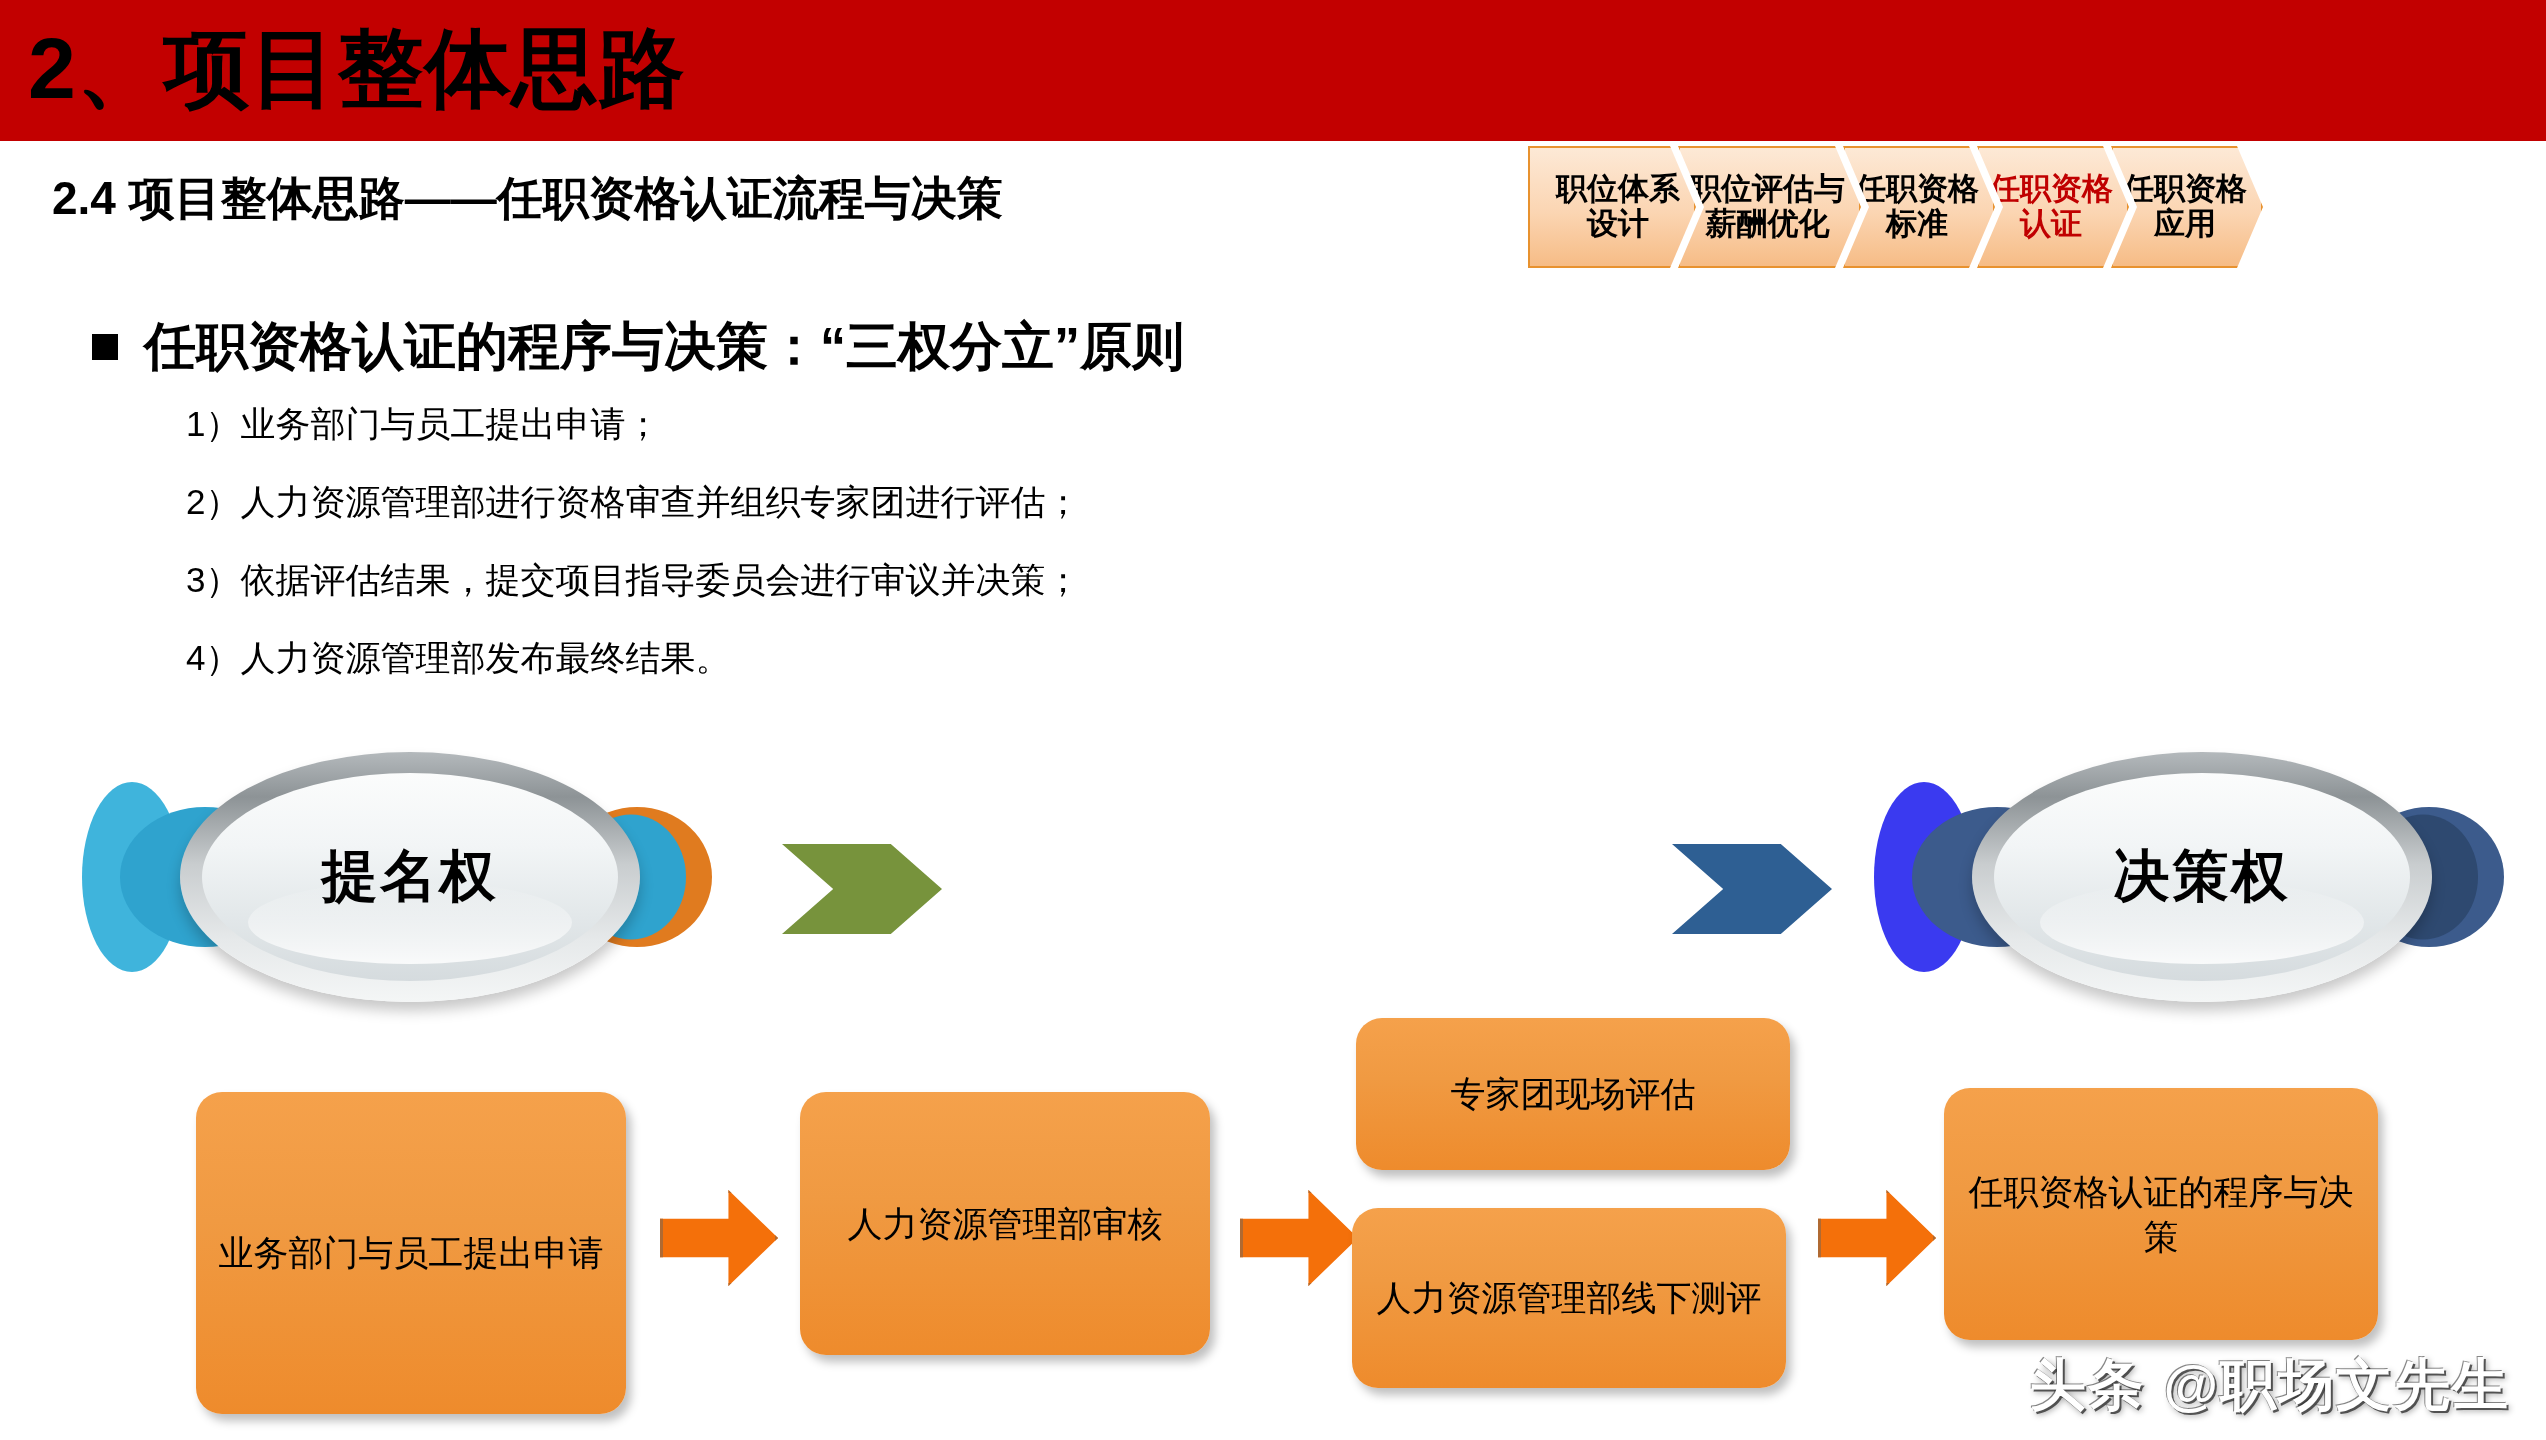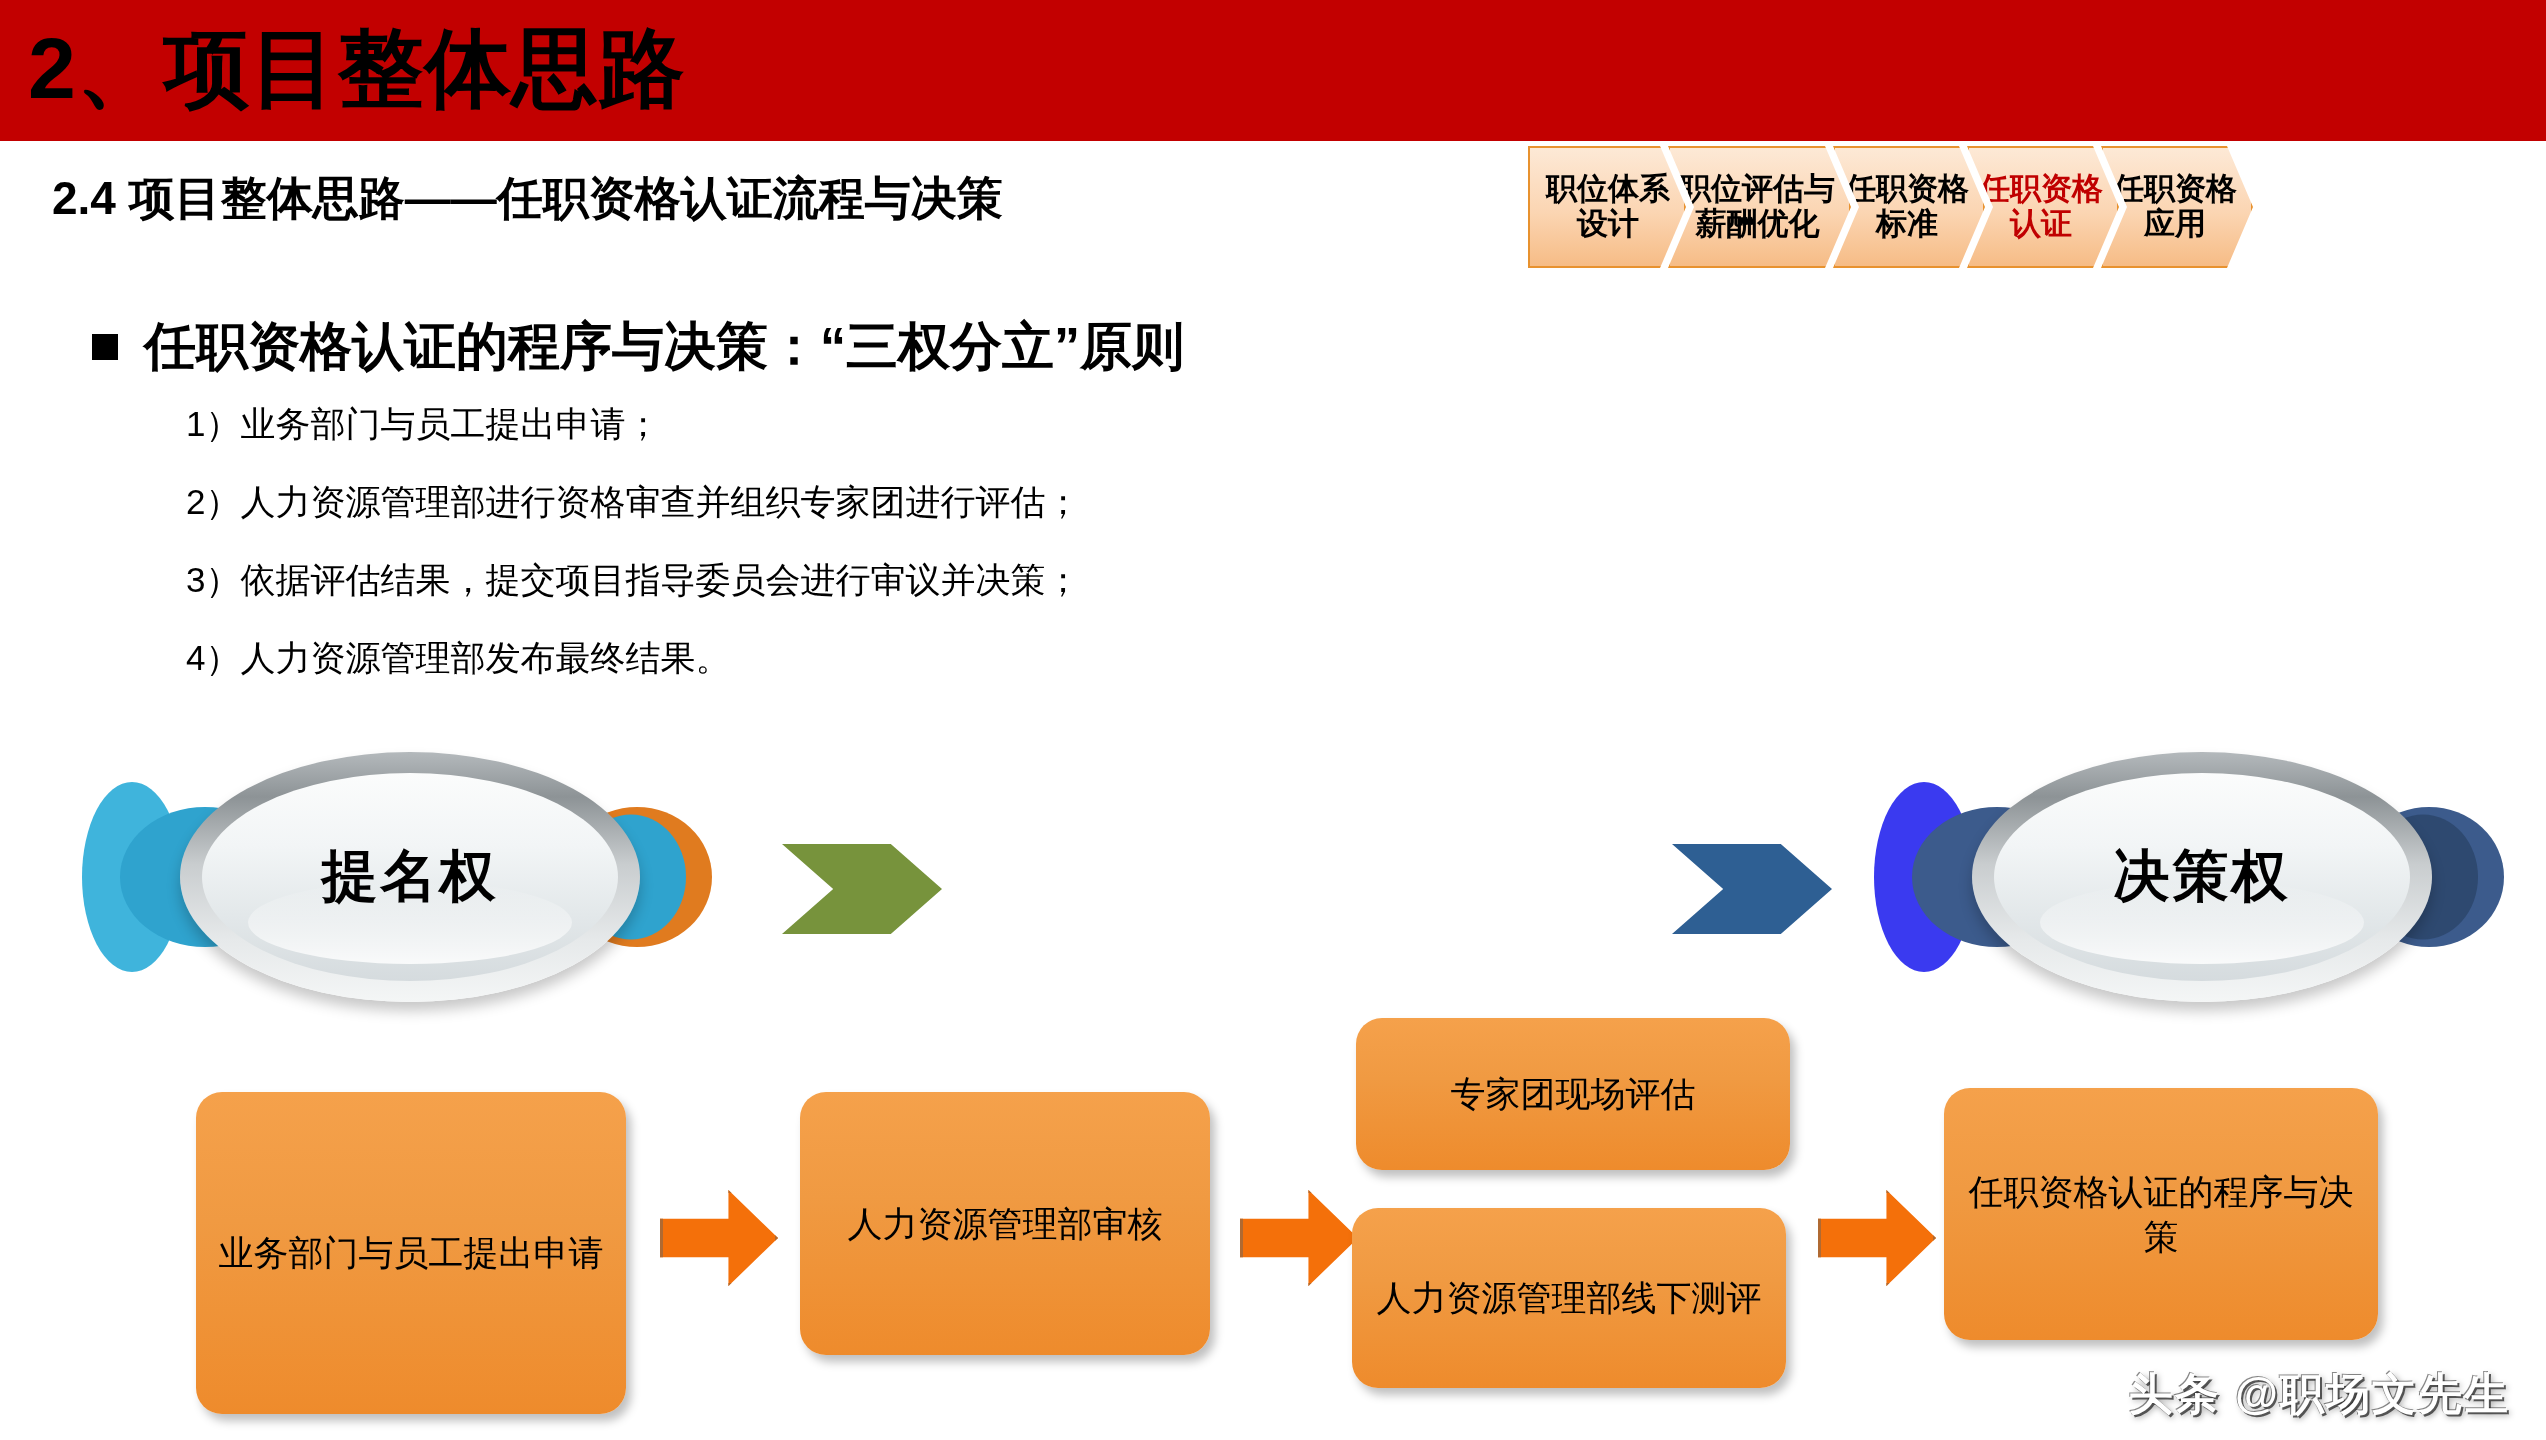--- a/index.html
+++ b/index.html
@@ -72,21 +72,21 @@
     clip-path: polygon(0 0, calc(100% - 26px) 0, 100% 50%, calc(100% - 26px) 100%, 0 100%, 26px 50%);
     font-size: 31px;
     font-weight: bold;
     line-height: 1.12;
     text-align: center;
     color: #000000;
     white-space: nowrap;
   }
   .tab:first-child {
     clip-path: polygon(0 0, calc(100% - 26px) 0, 100% 50%, calc(100% - 26px) 100%, 0 100%);
-    padding-left: 16px;
+    padding-left: 26px;
   }
   .tab.active {
     color: #C00000;
   }
   .tab-label span { display: block; }
 
   
   .bullet-heading {
     position: absolute;
     left: 92px;
@@ -249,21 +249,21 @@
     box-sizing: border-box;
     clip-path: polygon(0 30%, 58% 30%, 58% 0, 100% 50%, 58% 100%, 58% 70%, 0 70%);
     box-shadow: 3px 5px 7px rgba(0,0,0,0.25);
   }
 
   
   .watermark {
     position: absolute;
     right: 36px;
     bottom: 16px;
-    font-size: 44px;
+    font-size: 56px;
     font-weight: bold;
     color: #ffffff;
     text-shadow:
       2px 2px 0 rgba(40,40,40,0.75),
       -1px -1px 0 rgba(40,40,40,0.55),
       3px 3px 6px rgba(0,0,0,0.35);
     white-space: nowrap;
     letter-spacing: 2px;
   }
 </style>

